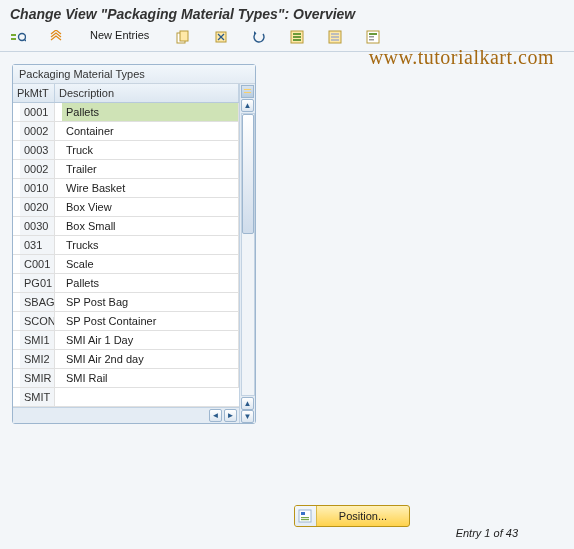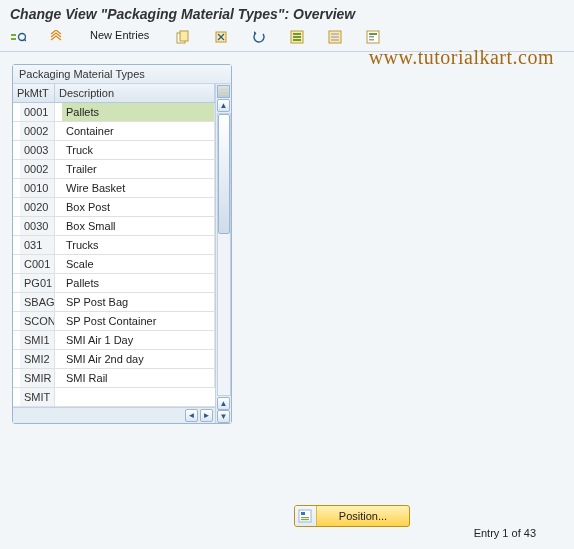--- a/index.html
+++ b/index.html
@@ -48,21 +48,21 @@
     right: 20px;
     font-size: 20px;
     color: #a16207;
     font-family: Georgia, serif;
     letter-spacing: .5px;
     pointer-events: none;
     opacity: .95;
   }
   .panel {
     margin: 12px 0 0 12px;
-    width: 220px;
+    width: 244px;
     border: 1px solid #9db6cf;
     background: #e8eff6;
     border-radius: 3px;
   }
   .panel-title {
     padding: 3px 6px;
     font-size: 11px;
     color: #333;
     border-bottom: 1px solid #c8d4e0;
     background: linear-gradient(#f2f7fb, #e4ecf4);
@@ -183,22 +183,22 @@
   .pos-btn .icon-slot{
     width:22px;height:20px;
     border-right:1px solid #d9b94a;
     display:flex;align-items:center;justify-content:center;
     background:linear-gradient(#f2f7fb,#e4ecf4);
     border-radius:2px 0 0 2px;
   }
   .pos-btn .lbl{padding:0 22px;font-size:11px;color:#222}
   .entry-text{
     margin-left:auto;
-    margin-right: 22px;
-    font-size:11px;color:#222;
+    margin-right: 40px;
+    font-size:11px;color:#222;font-style:italic;
   }
   svg{display:block}
 </style>
 </head>
 <body>
 
 <div class="title-bar">Change View "Packaging Material Types": Overview</div>
 
 <div class="toolbar">
   <span class="tb-icon">
@@ -286,21 +286,21 @@
           <div class="row">
             <div class="cell code">0002</div>
             <div class="cell desc"><span>Trailer</span></div>
           </div>
           <div class="row">
             <div class="cell code">0010</div>
             <div class="cell desc"><span>Wire Basket</span></div>
           </div>
           <div class="row">
             <div class="cell code">0020</div>
-            <div class="cell desc"><span>Box Post</span></div>
+            <div class="cell desc"><span>Box View</span></div>
           </div>
           <div class="row">
             <div class="cell code">0030</div>
             <div class="cell desc"><span>Box Small</span></div>
           </div>
           <div class="row">
             <div class="cell code">031</div>
             <div class="cell desc"><span>Trucks</span></div>
           </div>
           <div class="row">

